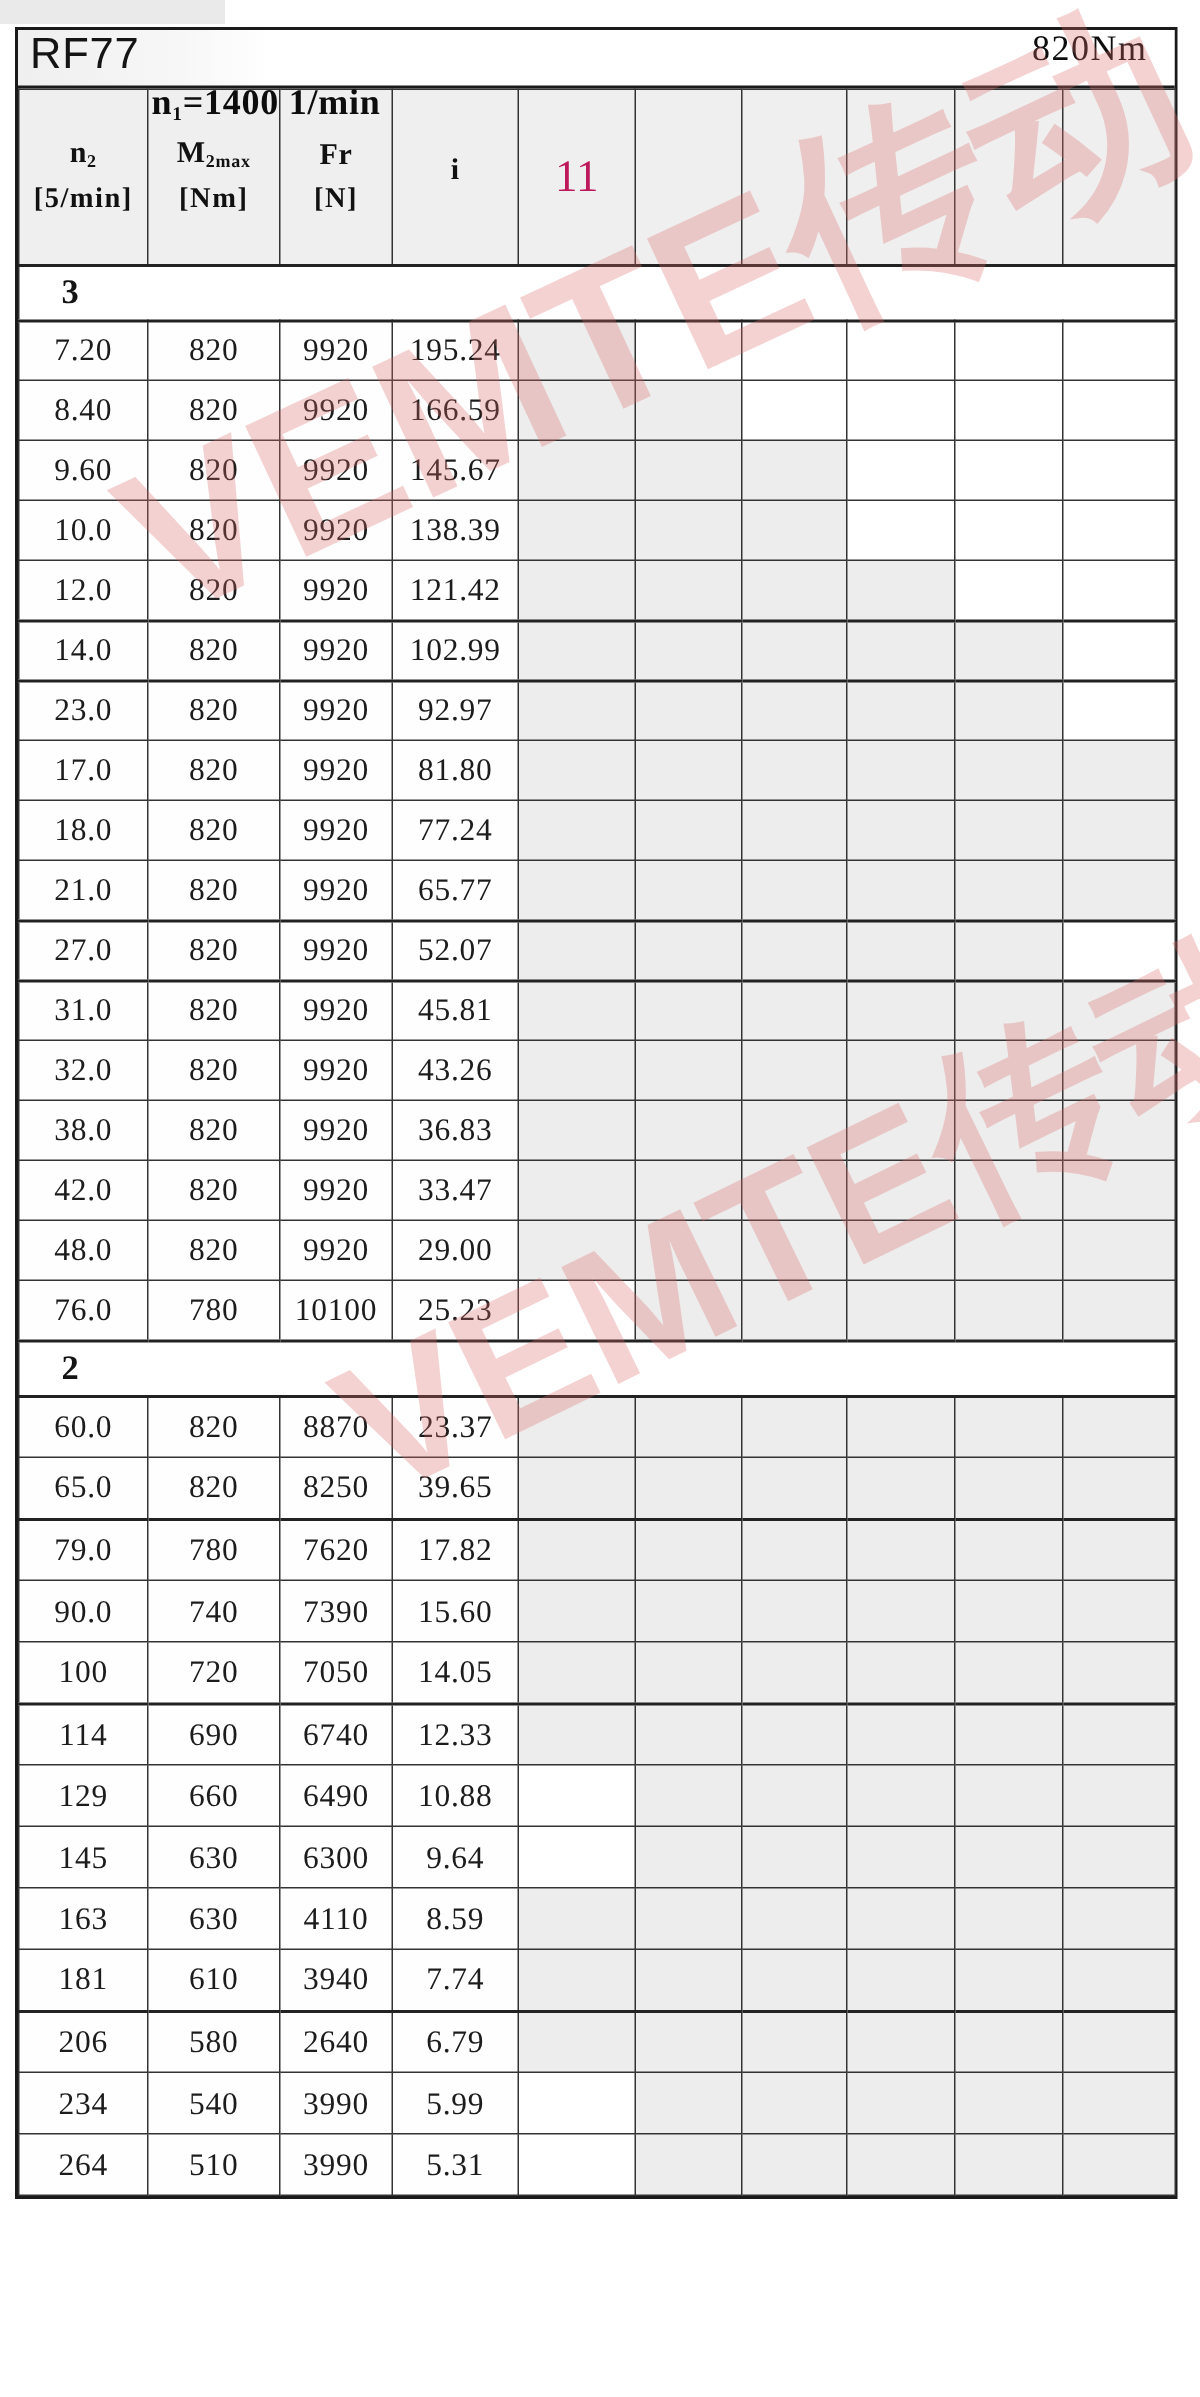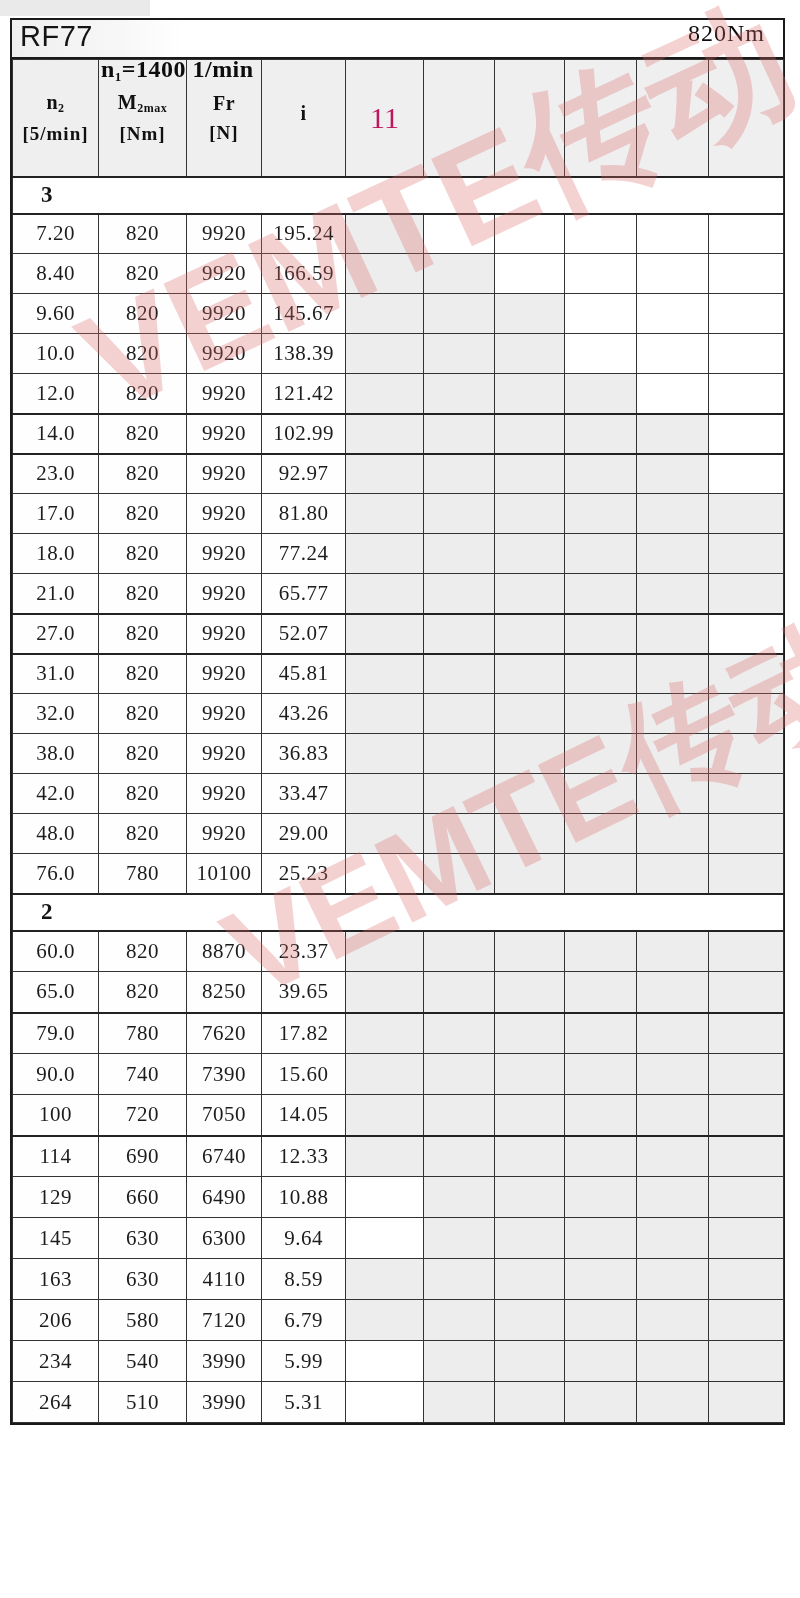--- a/index.html
+++ b/index.html
@@ -423,24 +423,36 @@
           <td class="val">630</td>
           <td class="val">4110</td>
           <td class="val">8.59</td>
           <td class="empty shaded"></td>
           <td class="empty shaded"></td>
           <td class="empty shaded"></td>
           <td class="empty shaded"></td>
           <td class="empty shaded"></td>
           <td class="empty shaded"></td>
         </tr>
+        <tr class="data-row sec2 thick">
+          <td class="val">181</td>
+          <td class="val">610</td>
+          <td class="val">3940</td>
+          <td class="val">7.74</td>
+          <td class="empty shaded"></td>
+          <td class="empty shaded"></td>
+          <td class="empty shaded"></td>
+          <td class="empty shaded"></td>
+          <td class="empty shaded"></td>
+          <td class="empty shaded"></td>
+        </tr>
         <tr class="data-row sec2">
           <td class="val">206</td>
           <td class="val">580</td>
-          <td class="val">7120</td>
+          <td class="val">2640</td>
           <td class="val">6.79</td>
           <td class="empty shaded"></td>
           <td class="empty shaded"></td>
           <td class="empty shaded"></td>
           <td class="empty shaded"></td>
           <td class="empty shaded"></td>
           <td class="empty shaded"></td>
         </tr>
         <tr class="data-row sec2">
           <td class="val">234</td>

